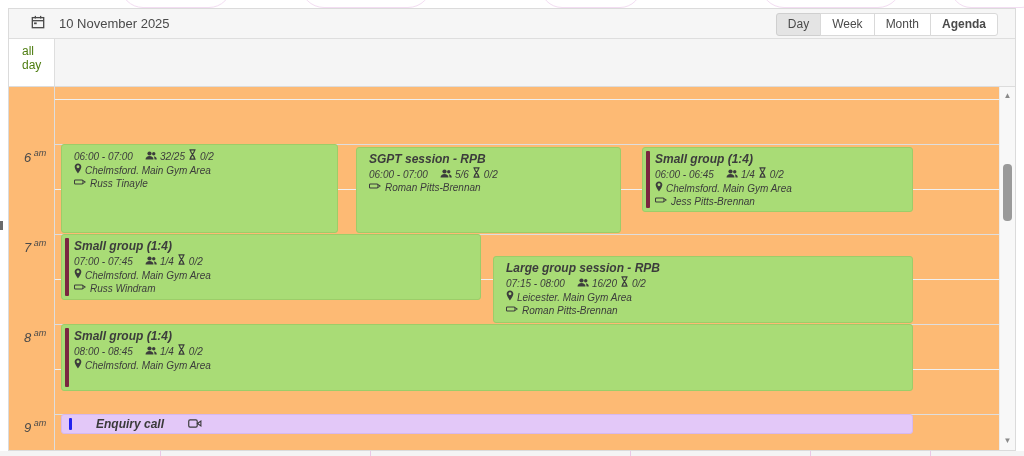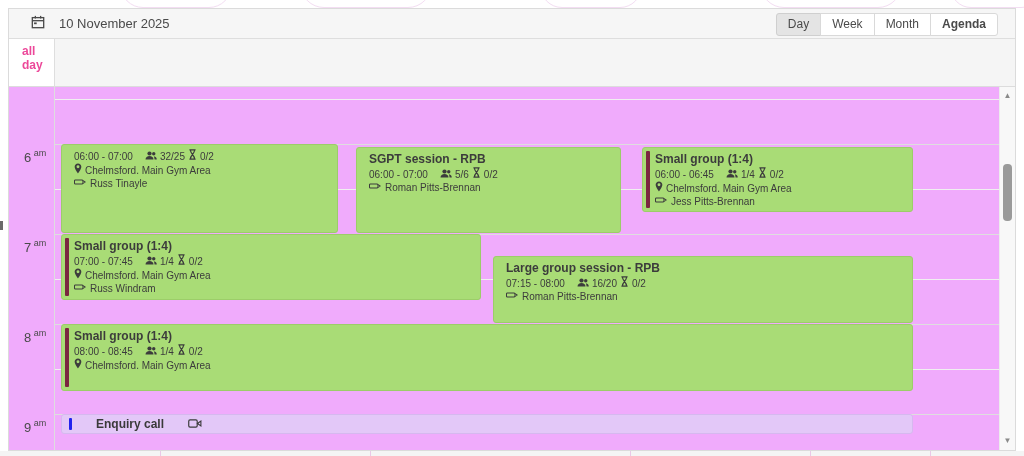--- a/index.html
+++ b/index.html
@@ -34,25 +34,25 @@
   .view-btn:first-child{border-radius:3px 0 0 3px;margin-left:0;}
   .view-btn:last-child{border-radius:0 3px 3px 0;font-weight:bold;}
   .view-btn.selected{background:#e4e4e4;border-color:#cfcfcf;}
   
   .allday-row{
     position:absolute;left:0;top:30px;right:0;height:48px;
     border-bottom:1px solid #dcdcdc;box-sizing:border-box;background:#ffffff;
   }
   .allday-label{
     position:absolute;left:0;top:5px;width:45px;box-sizing:border-box;padding-left:13px;
-    font-size:12px;color:#ec4899;font-weight:bold;
+    font-size:12px;color:#4d7c0f;
   }
   .allday-content{position:absolute;left:45px;top:0;right:0;bottom:0;background:#f5f5f5;}
   
-  .grid{position:absolute;left:0;top:78px;right:0;bottom:0;overflow:hidden;background:#f0abfc;}
+  .grid{position:absolute;left:0;top:78px;right:0;bottom:0;overflow:hidden;background:#fdba74;font-style:italic;}
   .vsep{position:absolute;left:45px;top:30px;bottom:0;width:1px;background:#dedede;}
   .gridline{position:absolute;left:45px;right:16px;height:1px;}
   .gridline.hour{background:#dedede;}
   .gridline.half{background:#f0f0f0;}
   .time-label{position:absolute;left:0;width:44px;box-sizing:border-box;padding-left:15px;color:#4a4a4a;white-space:nowrap;}
   .time-label .hour{font-size:13px;}
   .time-label sup{font-size:9px;}
   
   .event{
     position:absolute;box-sizing:border-box;border-radius:3px;overflow:hidden;
@@ -274,20 +274,26 @@
                 <circle cx="17.5" cy="5.5" r="3.4" fill="#3c3c3c"></circle>
                 <path d="M18 10.6c3.2.6 5.5 3 5.5 6.4h-4.3" fill="#3c3c3c"></path>
               </svg></span>
             <span>16/20</span>
             <span><svg width="9" height="11" viewBox="0 0 12 16">
                 <path fill="none" stroke="#3c3c3c" stroke-width="1.7" d="M1.5 1.2h9M1.5 14.8h9M3 1.5c0 6.5 6 6.5 6 13.3M9 1.5c0 6.5-6 6.5-6 13.3"></path>
               </svg></span>
             <span>0/2</span>
           </div>
           <div class="ev-row">
+            <span><svg width="8" height="11" viewBox="0 0 12 16">
+                <path fill="#3c3c3c" d="M6 .5C3.2.5 1 2.7 1 5.5 1 9 6 15.5 6 15.5S11 9 11 5.5C11 2.7 8.8.5 6 .5zm0 7.2a2.2 2.2 0 1 1 0-4.4 2.2 2.2 0 0 1 0 4.4z"></path>
+              </svg></span>
+            <span>Leicester. Main Gym Area</span>
+          </div>
+          <div class="ev-row">
             <span><svg width="13" height="10" viewBox="0 0 20 15">
                 <path fill="none" stroke="#3c3c3c" stroke-width="1.6" d="M2 4.5h10.5l4.5 3-4.5 3H2a1.5 1.5 0 0 1-1.3-1.5v-3A1.5 1.5 0 0 1 2 4.5z"></path>
                 <circle cx="13.5" cy="7.5" r="1.1" fill="#3c3c3c"></circle>
               </svg></span>
             <span>Roman Pitts-Brennan</span>
           </div>
         </div>
       </div>
       <div class="event green" style="left: 52px; top: 237px; width: 852px; height: 67px;">
         <div class="accent-bar"></div>

